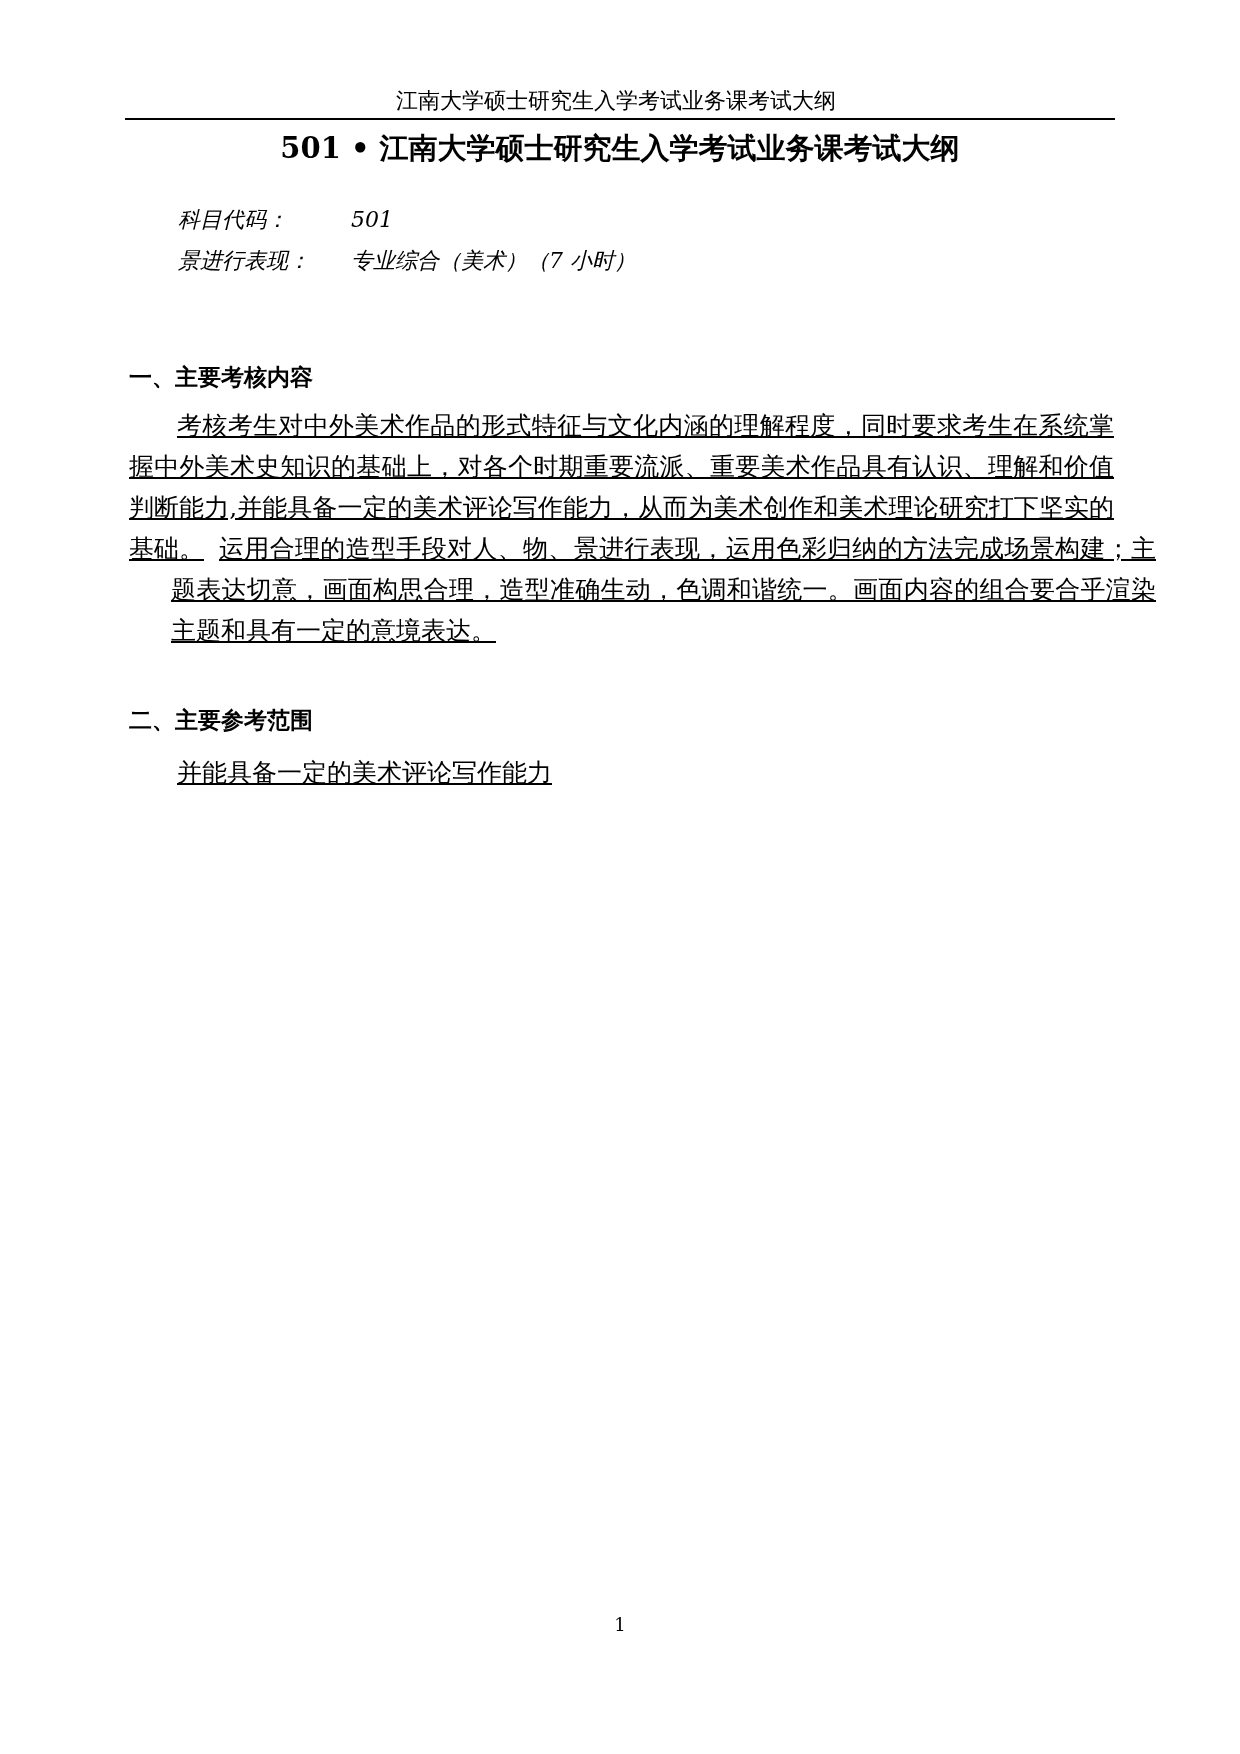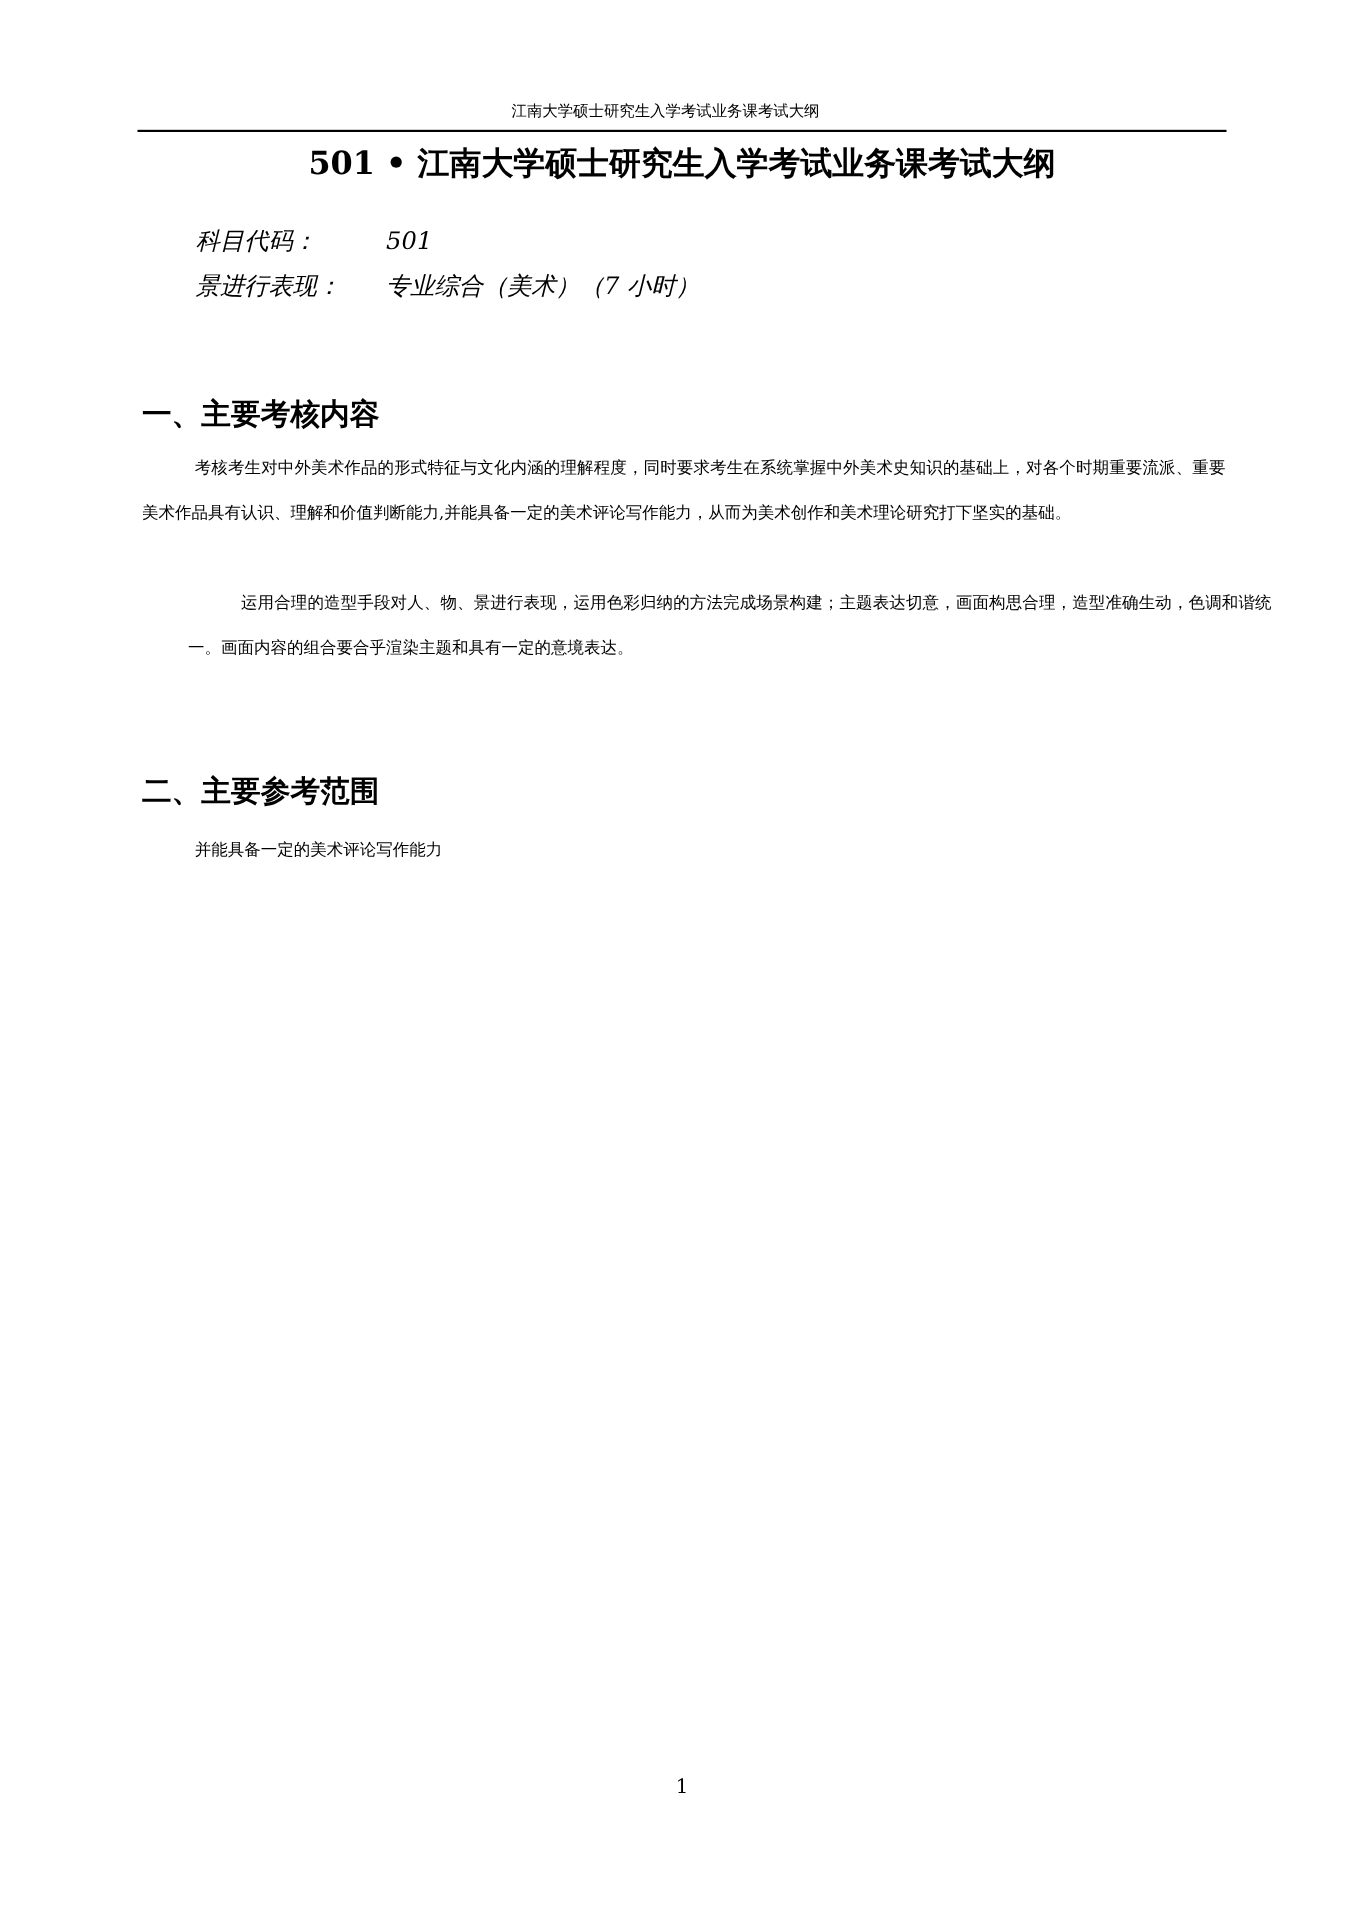--- a/index.html
+++ b/index.html
@@ -1,39 +1,39 @@
 <!DOCTYPE html>
 <html><head>
   <meta charset="utf-8">
   <style>
     html, body { margin: 0; padding: 0; background: #ffffff; }
     body {
       width: 1240px; height: 1754px; position: relative; overflow: hidden;
       font-family: "DejaVu Serif", "Liberation Serif", serif; color: #000;
     }
     .running-header {
-      position: absolute; left: 110px; width: 990px; top: 88px;
-      text-align: center; font-size: 14px; line-height: 26px;
+      position: absolute; left: 121px; width: 990px; top: 88px;
+      text-align: center; font-size: 22px; line-height: 26px;
     }
     .header-rule {
       position: absolute; left: 125px; width: 990px; top: 118px;
       height: 0; border-top: 2px solid #000;
     }
     .doc-title {
       position: absolute; left: 125px; width: 990px; top: 126px;
       text-align: center; font-size: 29px; font-weight: bold; line-height: 44px;
     }
     .meta-row { position: absolute; left: 178px; font-size: 22px; line-height: 30px; font-style: italic; }
     .meta-row .label { display: inline-block; width: 173px; }
     .section-heading {
-      position: absolute; left: 129px; font-size: 27px; font-weight: bold; line-height: 40px;
+      position: absolute; left: 129px; font-size: 23px; font-weight: bold; line-height: 40px;
     }
     .para {
       position: absolute; left: 129px; width: 985px;
-      font-size: 15px; line-height: 41px; text-indent: 48px; text-align: justify;
+      font-size: 25px; line-height: 41px; text-indent: 48px; text-align: justify; text-decoration: underline;
     }
     .page-number {
       position: absolute; left: 0; width: 1240px; top: 1614px;
       text-align: center; font-size: 18px;
     }
   </style>
 </head>
 <body>
 
 <div class="running-header">江南大学硕士研究生入学考试业务课考试大纲</div>

